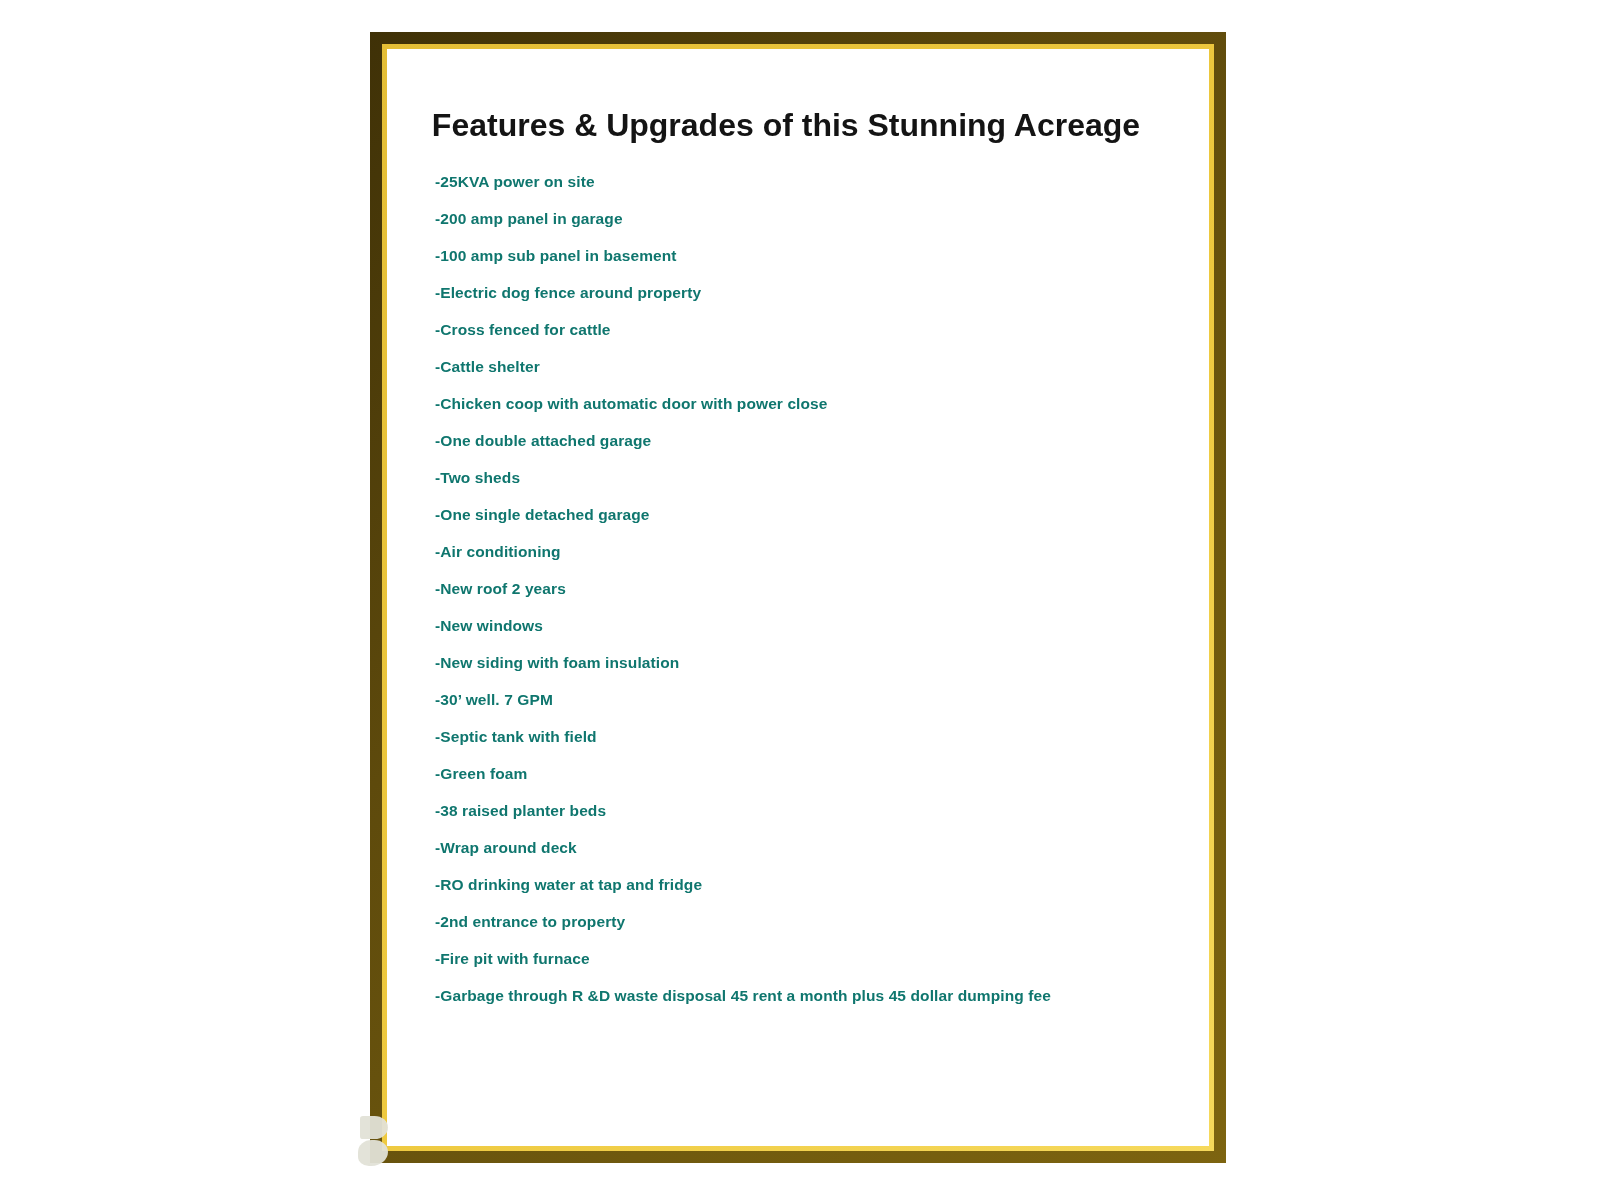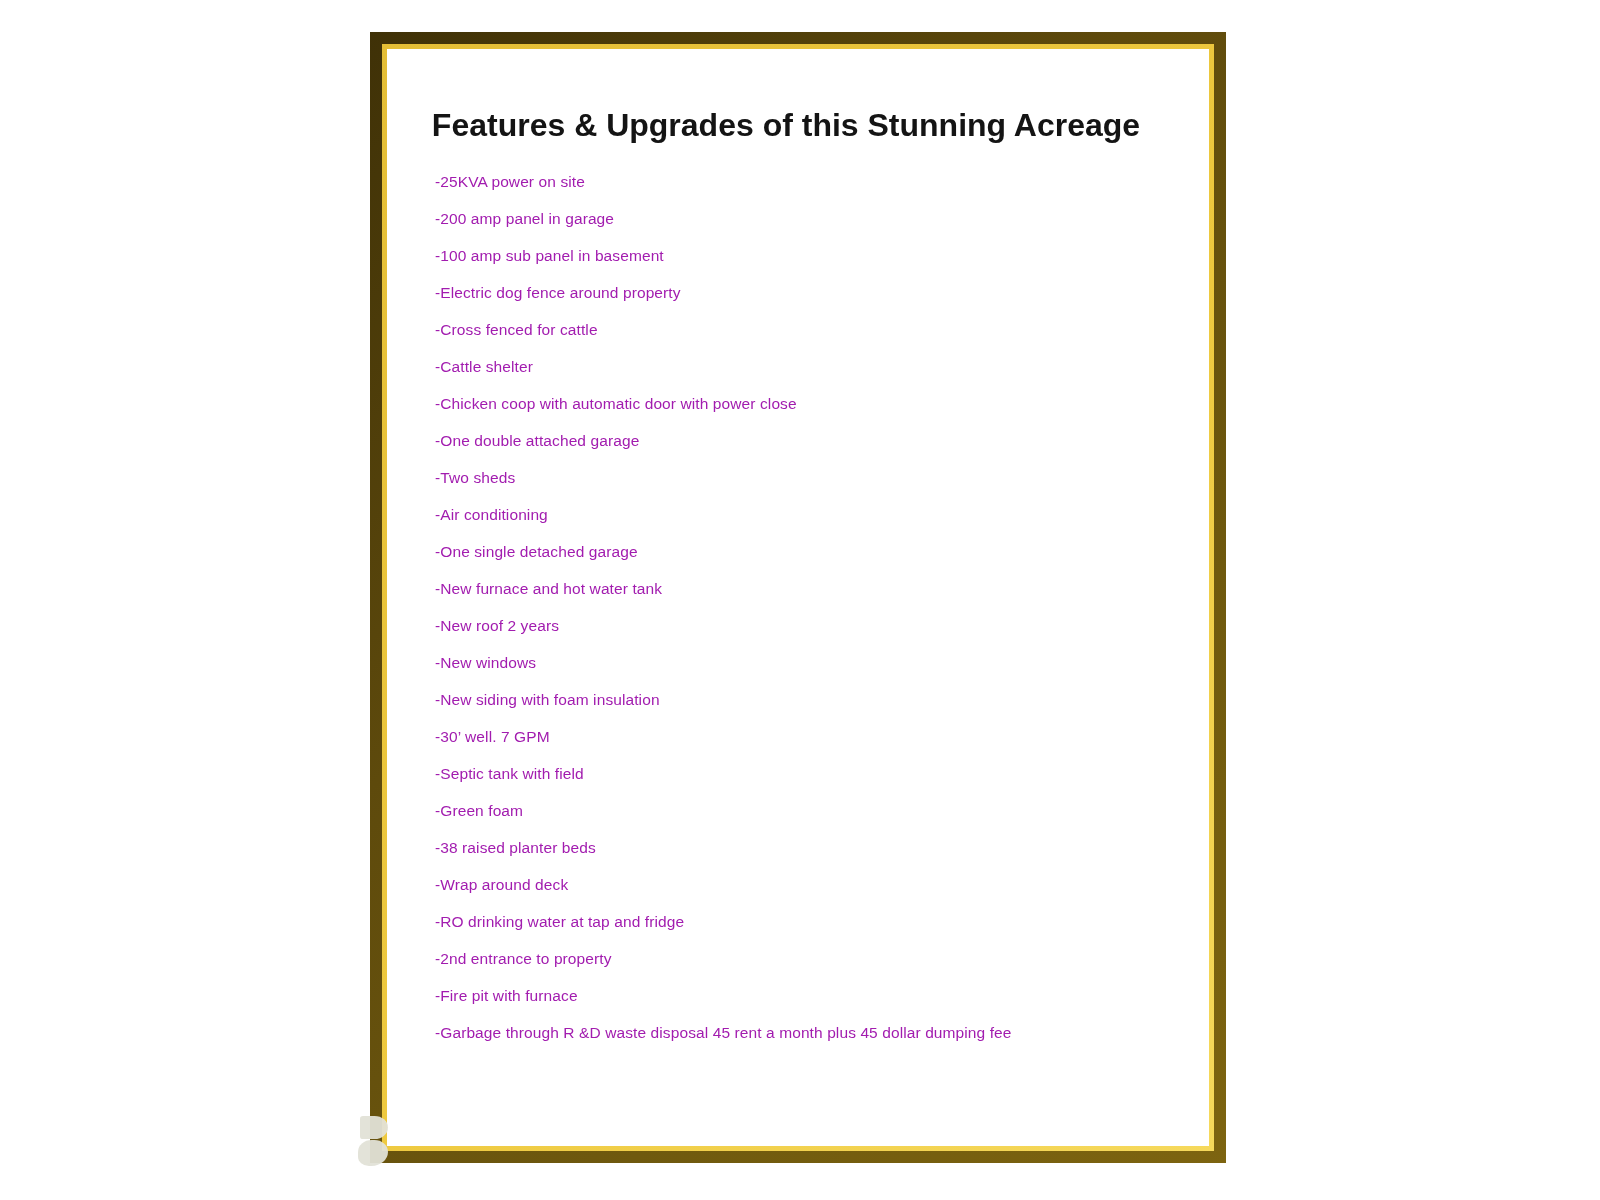--- a/index.html
+++ b/index.html
@@ -52,23 +52,23 @@
     color: #141414;
   }
   .features {
     margin: 20px 0 0 48px;
   }
   .feature-item {
     height: 37px;
     display: flex;
     align-items: center;
     font-size: 15.5px;
-    font-weight: normal;
+    font-weight: bold;
     letter-spacing: 0.1px;
-    color: #a21caf;
+    color: #0f766e;
     white-space: pre;
   }
   
   .watermark {
     position: absolute;
     left: 356px;
     top: 1116px;
     width: 40px;
     height: 52px;
     z-index: 5;
@@ -107,23 +107,22 @@
         <div class="features">
             <div class="feature-item">-25KVA power on site</div>
             <div class="feature-item">-200 amp panel in garage</div>
             <div class="feature-item">-100 amp sub panel in basement</div>
             <div class="feature-item">-Electric dog fence around property</div>
             <div class="feature-item">-Cross fenced for cattle</div>
             <div class="feature-item">-Cattle shelter</div>
             <div class="feature-item">-Chicken coop with automatic door with power close</div>
             <div class="feature-item">-One double attached garage</div>
             <div class="feature-item">-Two sheds</div>
+            <div class="feature-item">-One single detached garage</div>
             <div class="feature-item">-Air conditioning</div>
-            <div class="feature-item">-One single detached garage</div>
-            <div class="feature-item">-New furnace and hot water tank</div>
             <div class="feature-item">-New roof 2 years</div>
             <div class="feature-item">-New windows</div>
             <div class="feature-item">-New siding with foam insulation</div>
             <div class="feature-item">-30’ well. 7 GPM</div>
             <div class="feature-item">-Septic tank with field</div>
             <div class="feature-item">-Green foam</div>
             <div class="feature-item">-38 raised planter beds</div>
             <div class="feature-item">-Wrap around deck</div>
             <div class="feature-item">-RO drinking water at tap and fridge</div>
             <div class="feature-item">-2nd entrance to property</div>

